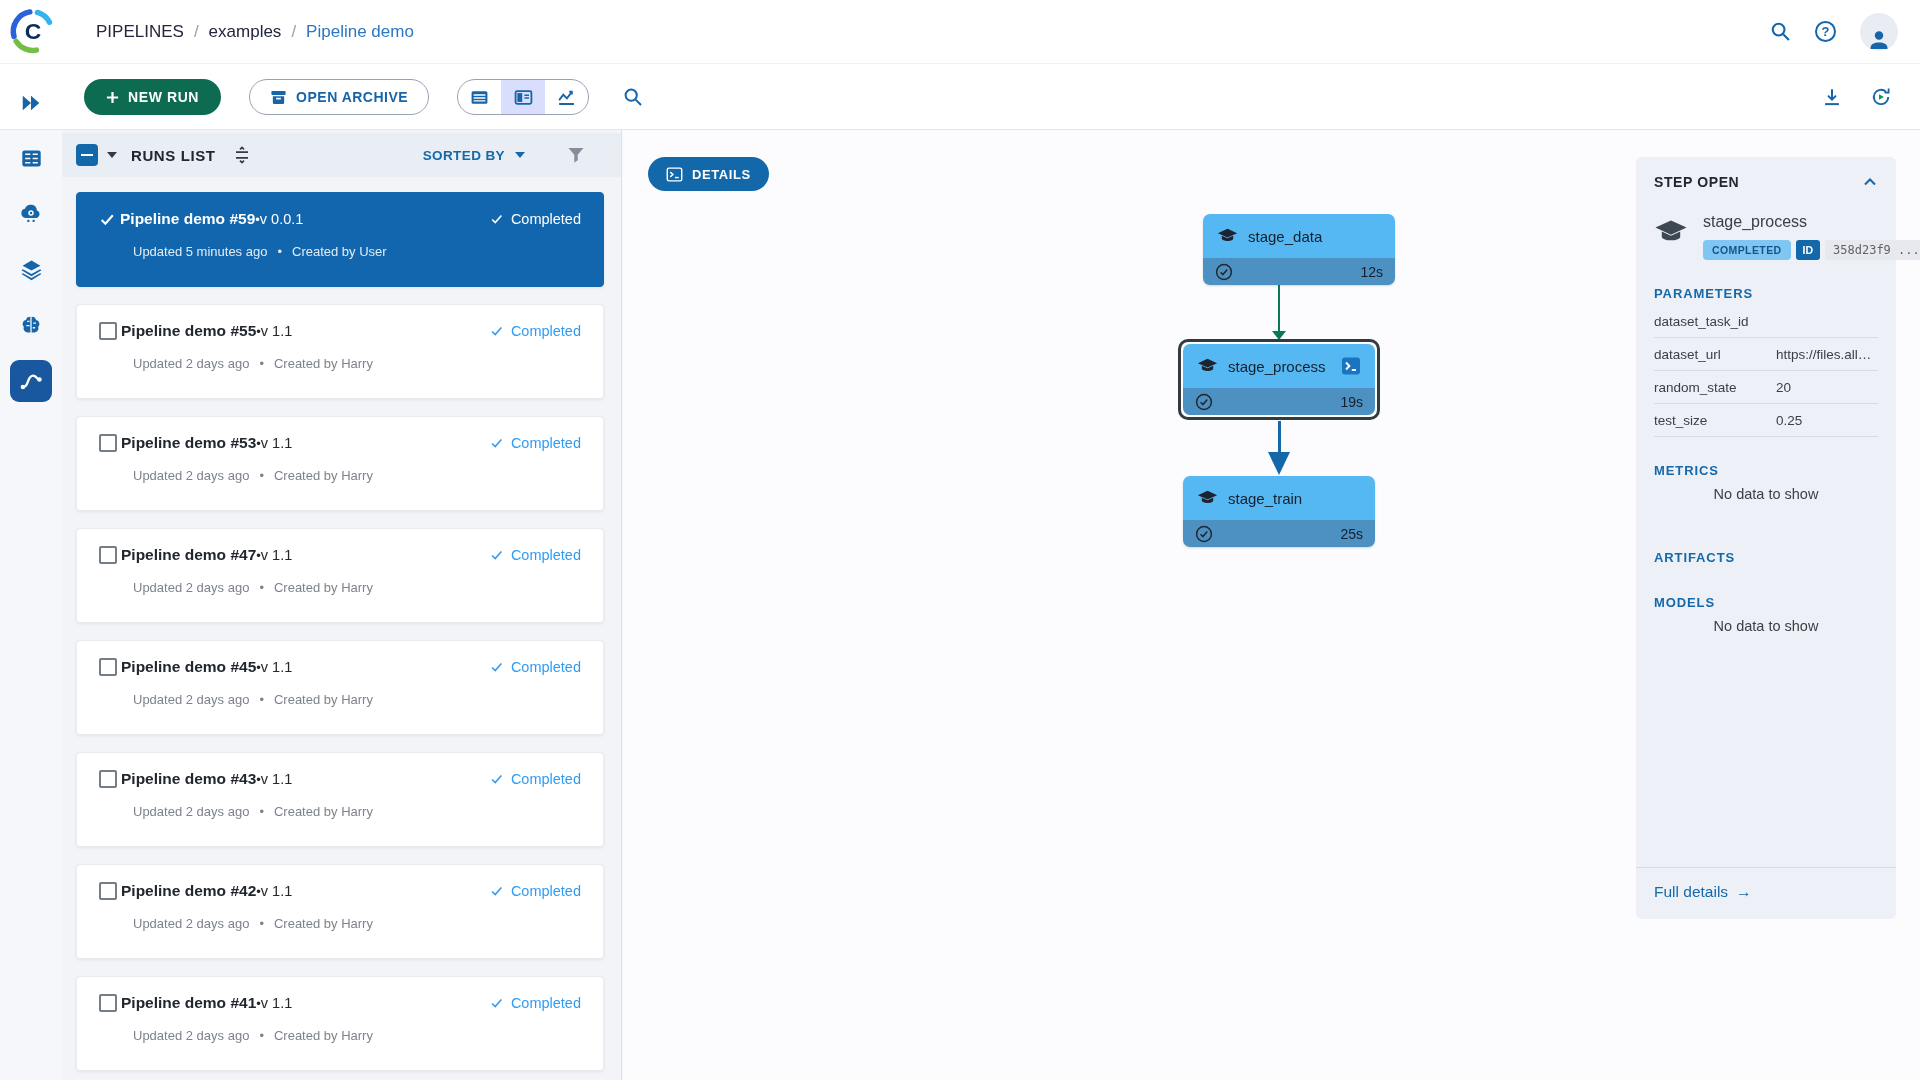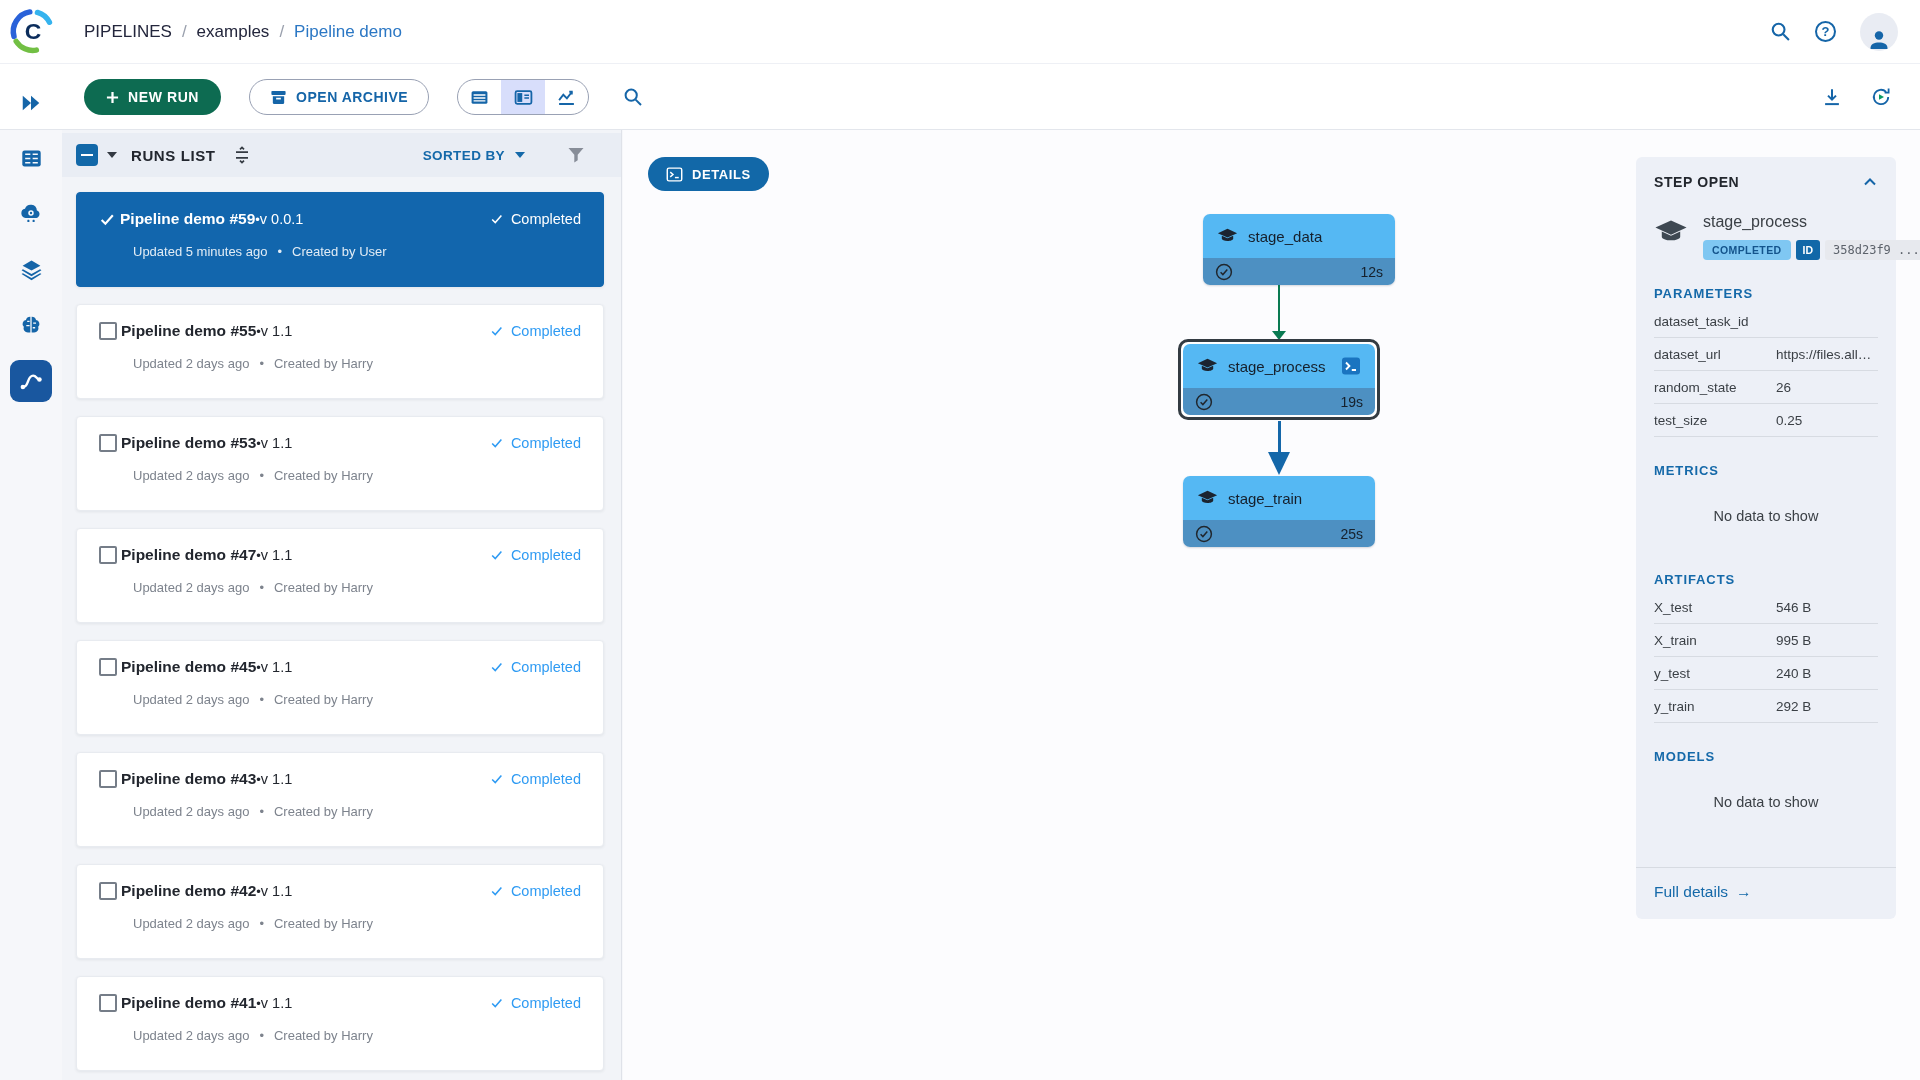--- a/index.html
+++ b/index.html
@@ -2,21 +2,21 @@
 <html><head>
 <meta charset="utf-8">
 <style>
   * { box-sizing: border-box; }
   html,body { margin:0; padding:0; width:1920px; height:1080px; overflow:hidden;
               font-family:"Liberation Sans", sans-serif; background:#f6f7fa; color:#3c4148; }
   .stage { position:relative; width:1920px; height:1080px; }
 
   
   .topbar { position:absolute; left:0; top:0; width:1920px; height:64px; background:#ffffff;
-            border-bottom:1px solid #eef0f5; display:flex; align-items:center; }
+            border-bottom:1px solid #eef0f5; display:flex; align-items:center;padding-left:12px; }
   .toolbar { position:absolute; left:0; top:64px; width:1920px; height:66px; background:#ffffff;
              border-bottom:1px solid #e3e6ec; }
 
   
   .sidebar { position:absolute; left:0; top:0; width:62px; height:1080px; z-index:5; }
   .logo { position:absolute; left:8px; top:7px; width:48px; height:48px; }
   .side-ic { position:absolute; left:0; width:62px; height:30px; display:flex; justify-content:center; align-items:center; color:#1565a8; cursor:pointer; }
   .side-active { position:absolute; left:10px; top:360px; width:42px; height:42px; background:#19579f; border-radius:9px;
                  display:flex; align-items:center; justify-content:center; cursor:pointer; }
 
@@ -103,21 +103,21 @@
   .badge-completed { background:#7fc7f2; color:#14548c; font-size:10.5px; font-weight:bold; letter-spacing:.4px;
                      padding:4px 9px; border-radius:4px; }
   .badge-id { background:#1268a8; color:#fff; font-size:10.5px; font-weight:bold; padding:4px 7px; border-radius:3px; }
   .badge-idval { background:#e7e9ee; color:#5c626b; font-size:12px; font-family:"DejaVu Sans Mono", monospace;
                  padding:3px 8px; border-radius:3px; white-space:nowrap; }
   .sec-head { margin:26px 18px 4px; font-size:13px; font-weight:bold; letter-spacing:.9px; color:#1569a9; }
   .kv-rows { margin:0 18px; }
   .kv-row { display:flex; align-items:center; height:33px; border-bottom:1px solid #d7dbe2; font-size:13.5px; color:#3b4046; }
   .kv-label { width:122px; flex:none; white-space:nowrap; overflow:hidden; }
   .kv-value { flex:1; white-space:nowrap; overflow:hidden; text-overflow:ellipsis; }
-  .no-data { margin-top:26px; text-align:center; font-size:14.5px; color:#3b4046; }
+  .no-data { margin-top:4px; text-align:center; font-size:14.5px; color:#3b4046; }
   .panel-spacer { flex:1; }
   .full-details { border-top:1px solid #d7dbe2; padding:15px 18px 18px; display:flex; align-items:center; gap:8px;
                   color:#1569a9; font-size:15.5px; cursor:pointer; }
 
   svg { display:block; }
 </style>
 </head>
 <body>
 
 <div class="stage">
@@ -565,50 +565,32 @@
       <div class="kv-row">
         <span class="kv-label">dataset_task_id</span>
         <span class="kv-value"></span>
       </div>
       <div class="kv-row">
         <span class="kv-label">dataset_url</span>
         <span class="kv-value">https://files.alleg…</span>
       </div>
       <div class="kv-row">
         <span class="kv-label">random_state</span>
-        <span class="kv-value">26</span>
+        <span class="kv-value">20</span>
       </div>
       <div class="kv-row">
         <span class="kv-label">test_size</span>
         <span class="kv-value">0.25</span>
       </div>
     </div>
 
     <div class="sec-head">METRICS</div>
     <div class="no-data">No data to show</div>
 
     <div class="sec-head" style="margin-top:48px;">ARTIFACTS</div>
-    <div class="kv-rows">
-      <div class="kv-row">
-        <span class="kv-label">X_test</span>
-        <span class="kv-value">546 B</span>
-      </div>
-      <div class="kv-row">
-        <span class="kv-label">X_train</span>
-        <span class="kv-value">995 B</span>
-      </div>
-      <div class="kv-row">
-        <span class="kv-label">y_test</span>
-        <span class="kv-value">240 B</span>
-      </div>
-      <div class="kv-row">
-        <span class="kv-label">y_train</span>
-        <span class="kv-value">292 B</span>
-      </div>
-    </div>
 
     <div class="sec-head">MODELS</div>
     <div class="no-data">No data to show</div>
 
     <div class="panel-spacer"></div>
     <div class="full-details">
       <span>Full details</span>
       <span>→</span>
     </div>
   </aside>

